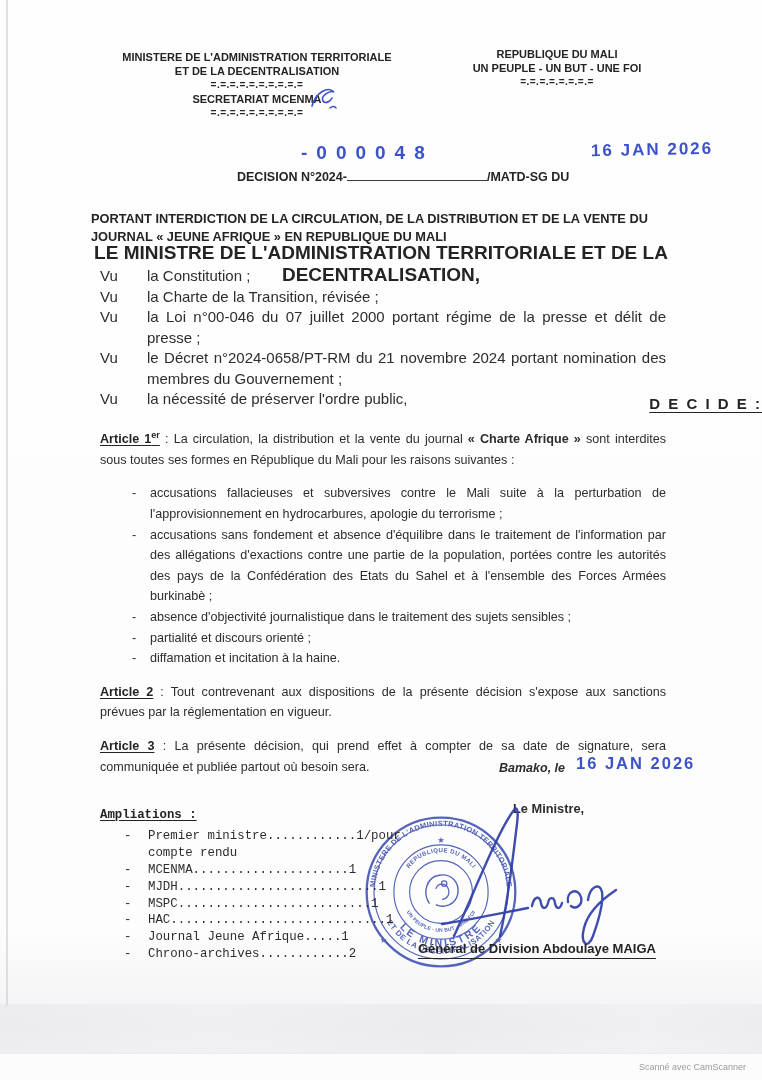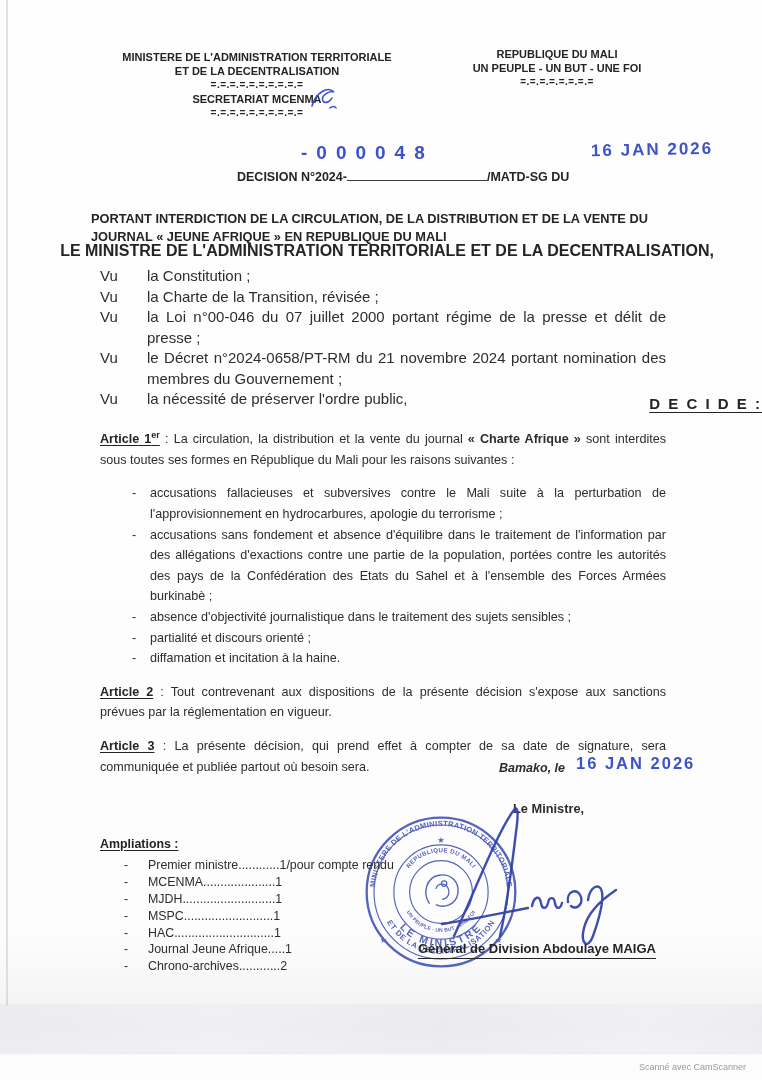--- a/index.html
+++ b/index.html
@@ -27,22 +27,22 @@
     white-space:nowrap;color:#242424;}
   .blank{display:inline-block;width:140px;height:12px;border-bottom:1.6px solid #3a3a3a;}
   .ink{color:#3c52c9;}
   .num-stamp{position:absolute;top:142px;left:301px;font-size:19px;font-weight:bold;
     letter-spacing:9px;}
   .date-stamp-top{position:absolute;top:140px;left:591px;font-size:17px;font-weight:bold;
     letter-spacing:2px;transform:rotate(-1.2deg);}
 
   .title{position:absolute;top:194px;left:91px;width:580px;text-align:left;
     font-weight:bold;font-size:12.8px;line-height:17.5px;color:#242424;margin-top:16px;}
-  .authority{position:absolute;top:242px;left:48px;width:666px;text-align:right;
-    font-weight:bold;font-size:16px;color:#242424;}
+  .authority{position:absolute;top:242px;left:48px;width:666px;text-align:center;
+    font-weight:bold;font-size:19px;color:#242424;}
 
   
   .visas{position:absolute;top:266px;left:100px;width:566px;font-size:15px;line-height:20.5px;}
   .visa{display:flex;}
   .visa-label{width:47px;flex:none;}
   .visa-text{flex:1;text-align:justify;}
 
   .decide{position:absolute;top:395px;left:0;width:762px;text-align:right;}
   .decide span{font-weight:bold;font-size:15px;letter-spacing:2px;
     text-decoration:underline;text-underline-offset:3px;color:#242424;}
@@ -58,21 +58,21 @@
   .reason .dash{position:absolute;left:2px;top:0;}
 
   
   .place{position:absolute;top:761px;left:499px;font-size:12.5px;font-weight:bold;font-style:italic;}
   .date-stamp-bottom{position:absolute;top:754px;left:576px;font-size:16.5px;font-weight:bold;letter-spacing:2px;}
   .minister-label{position:absolute;top:801px;left:513px;font-weight:bold;font-size:12.8px;}
   .signatory{position:absolute;top:941px;left:418px;font-weight:bold;font-size:13px;
     border-bottom:1.6px solid #222;padding-bottom:2px;color:#242424;}
 
   
-  .ampliations{position:absolute;top:836px;left:100px;width:330px;font-size:12.4px;line-height:16.9px;}
+  .ampliations{position:absolute;top:807px;left:100px;width:330px;font-size:12.4px;line-height:16.9px;font-family:Liberation Mono, monospace;}
   .amp-heading{font-weight:bold;text-decoration:underline;text-underline-offset:2px;
     display:inline-block;margin-bottom:4px;color:#242424;}
   .amp-item{position:relative;padding-left:48px;}
   .amp-item .dash{position:absolute;left:24px;}
 
   
   .stamp-wrap{position:absolute;left:352px;top:803px;width:178px;height:178px;opacity:.9;}
   .sig{position:absolute;left:420px;top:794px;width:250px;height:165px;opacity:.92;}
 
   

